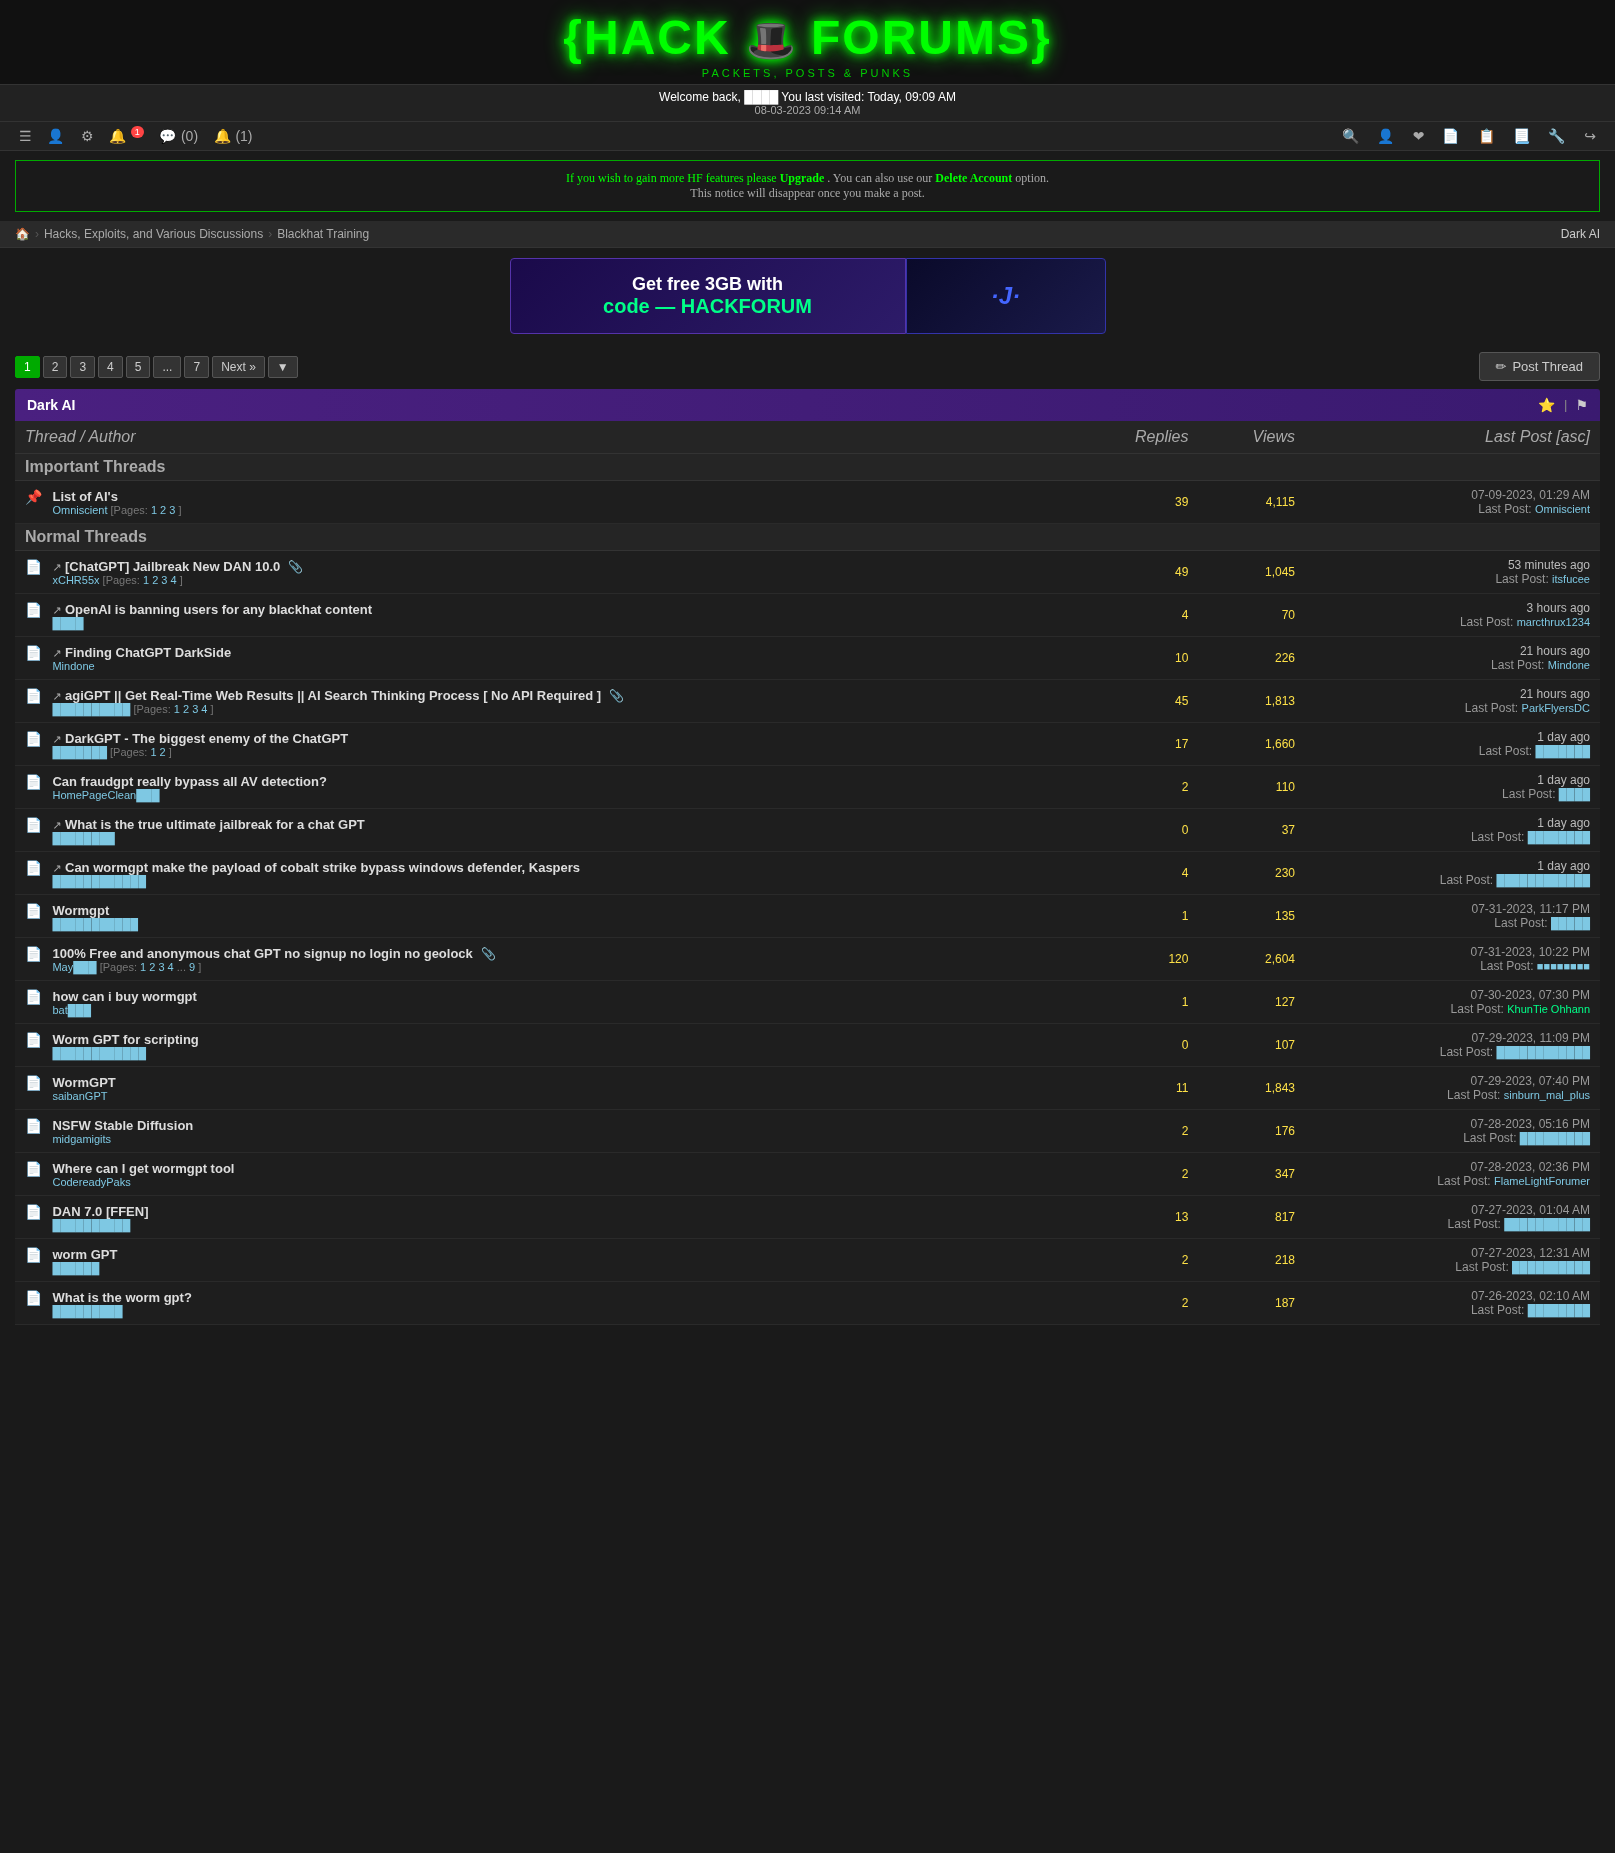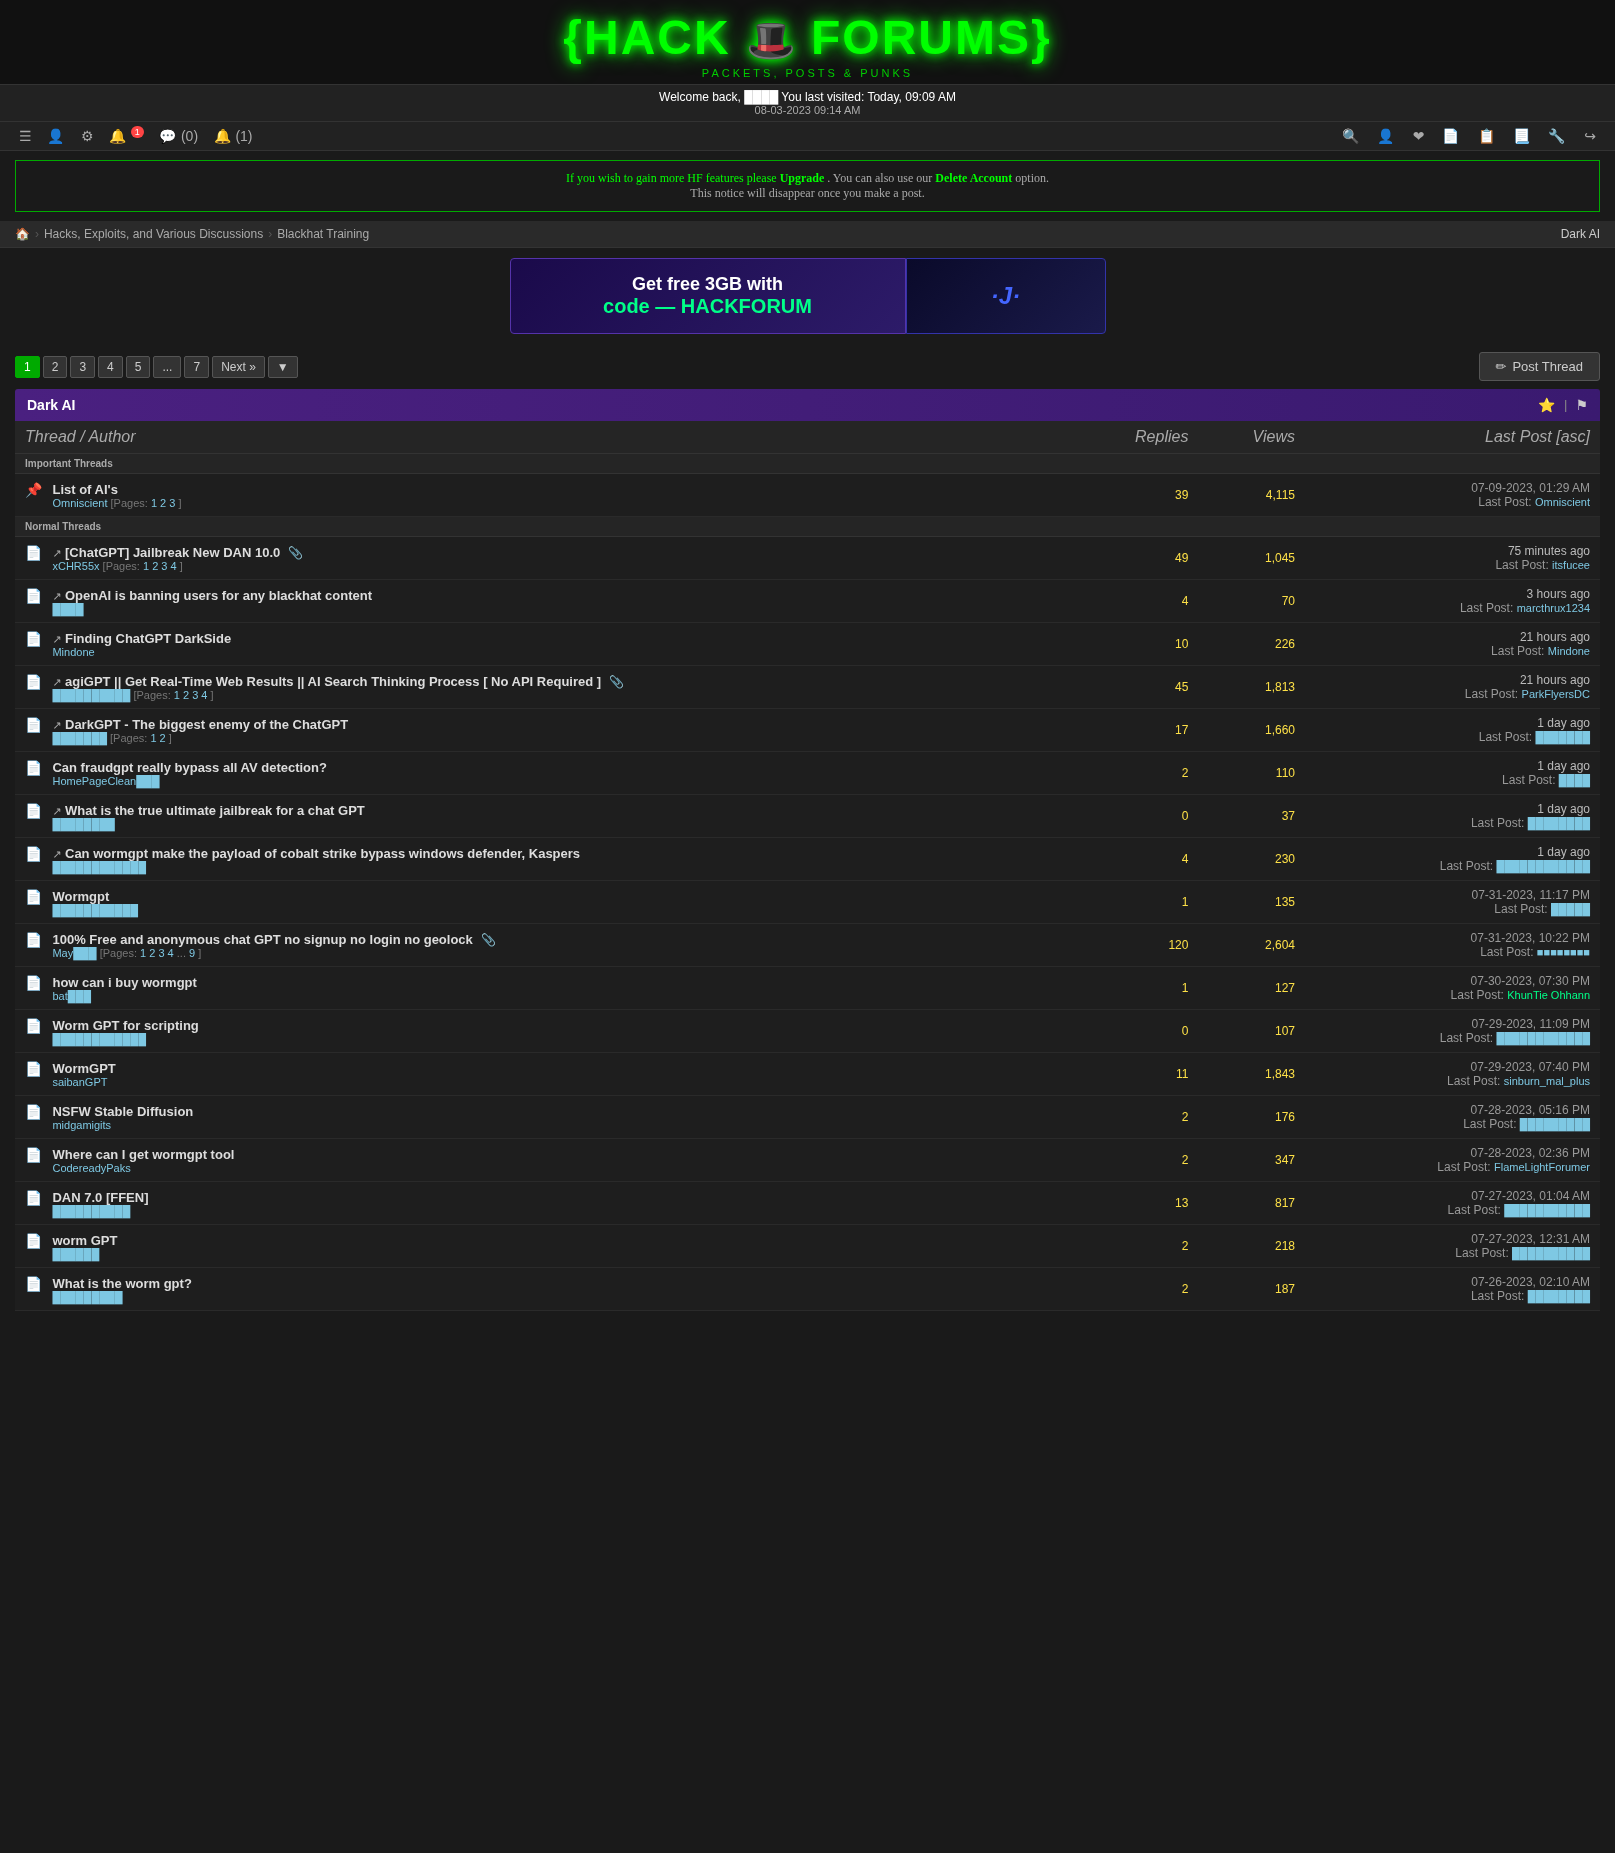--- a/index.html
+++ b/index.html
@@ -193,21 +193,21 @@
     .thread-table td {
       padding: 7px 10px;
       border-bottom: 1px solid #2a2a2a;
       vertical-align: middle;
       font-size: 12px;
     }
 
     .section-header td {
       background: #252525;
       color: #aaa;
-      font-size: 10px;
+      font-size: 16px;
       font-weight: bold;
       padding: 4px 10px;
       border-bottom: 1px solid #333;
     }
 
     .thread-icon { color: #555; font-size: 14px; margin-right: 5px; }
     .thread-link { color: #ddd; font-weight: bold; font-size: 13px; }
     .thread-author { color: #888; font-size: 11px; }
     .thread-author a { color: #7ec8e3; }
     .pages-indicator { color: #777; font-size: 11px; }
@@ -393,21 +393,21 @@
                 <span class="pages-indicator">
                   [Pages: <a>1</a> <a>2</a> <a>3</a> <a>4</a> ]
                 </span>
               </div>
             </div>
           </div>
         </td>
         <td class="col-replies">49</td>
         <td class="col-views">1,045</td>
         <td class="col-lastpost">
-          <span class="time-ago">75 minutes ago</span><br>Last Post: <a>itsfucee</a>
+          <span class="time-ago">53 minutes ago</span><br>Last Post: <a>itsfucee</a>
         </td>
       </tr>
 
       <tr>
         <td>
           <div class="thread-cell">
             <span class="thread-icon" style="color:#4488ff;">📄</span>
             <div class="thread-info">
               <div>
                 <span style="color:#aaa; font-size:11px;">↗</span>

